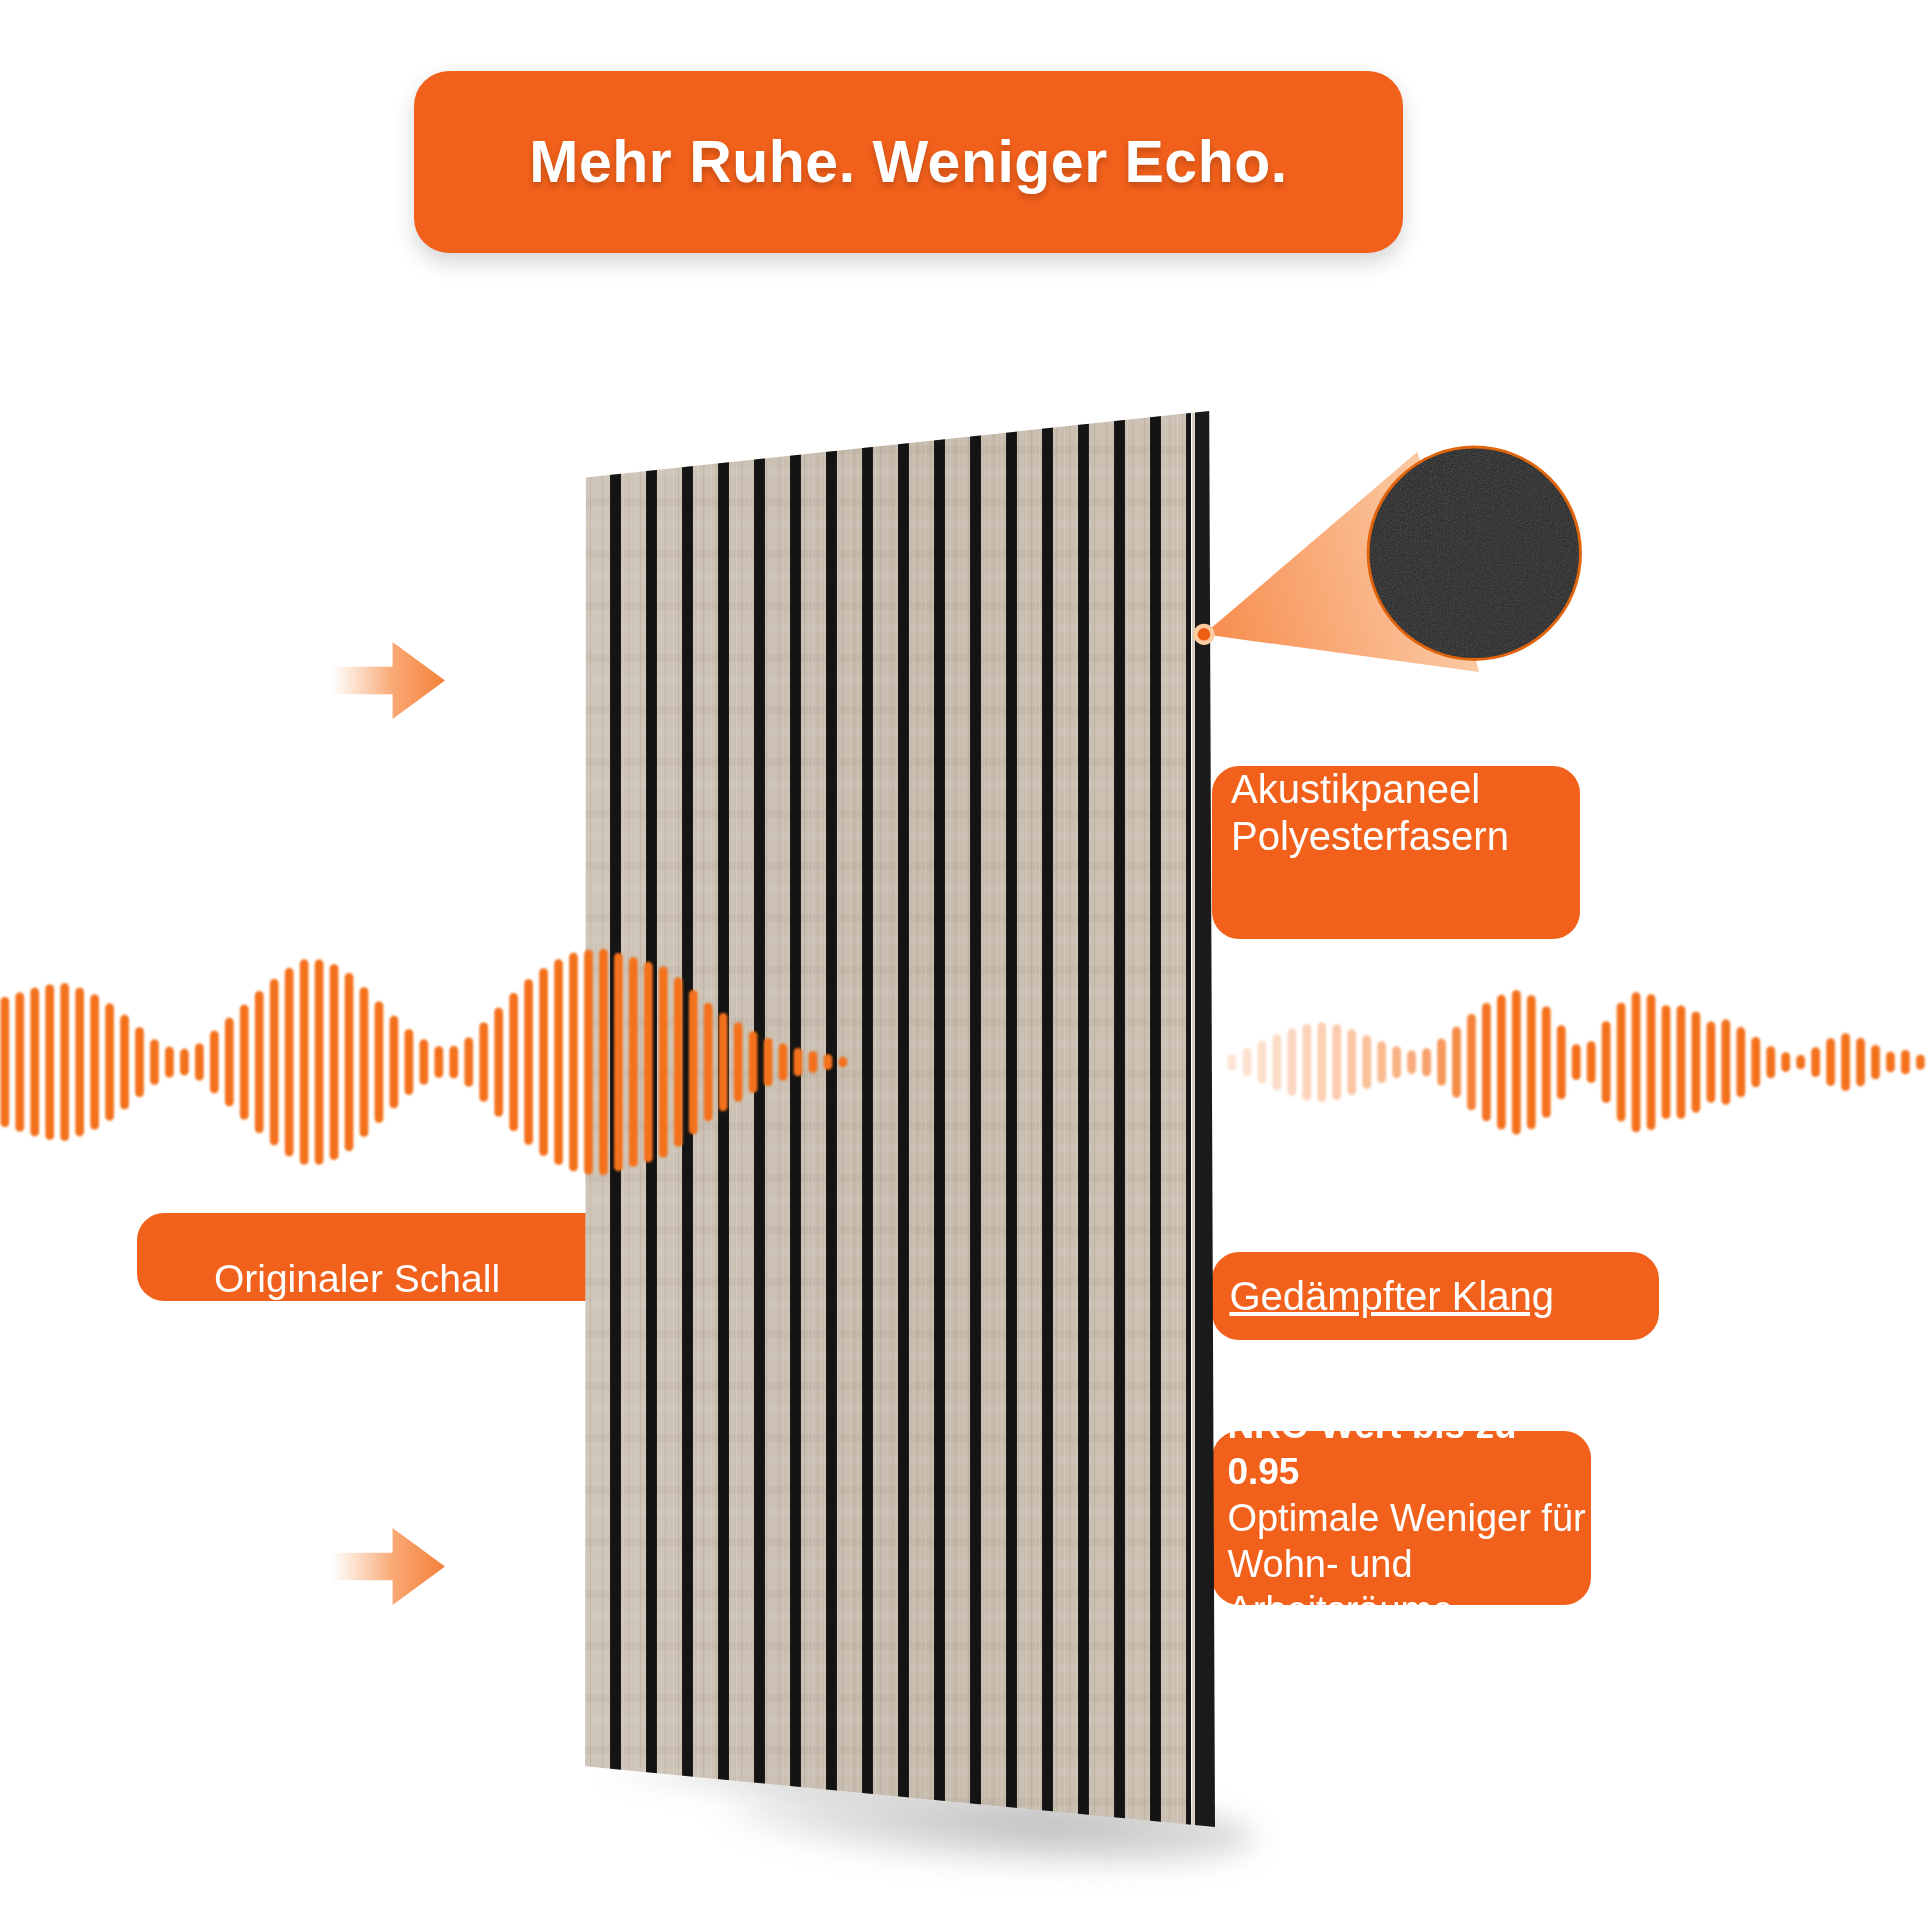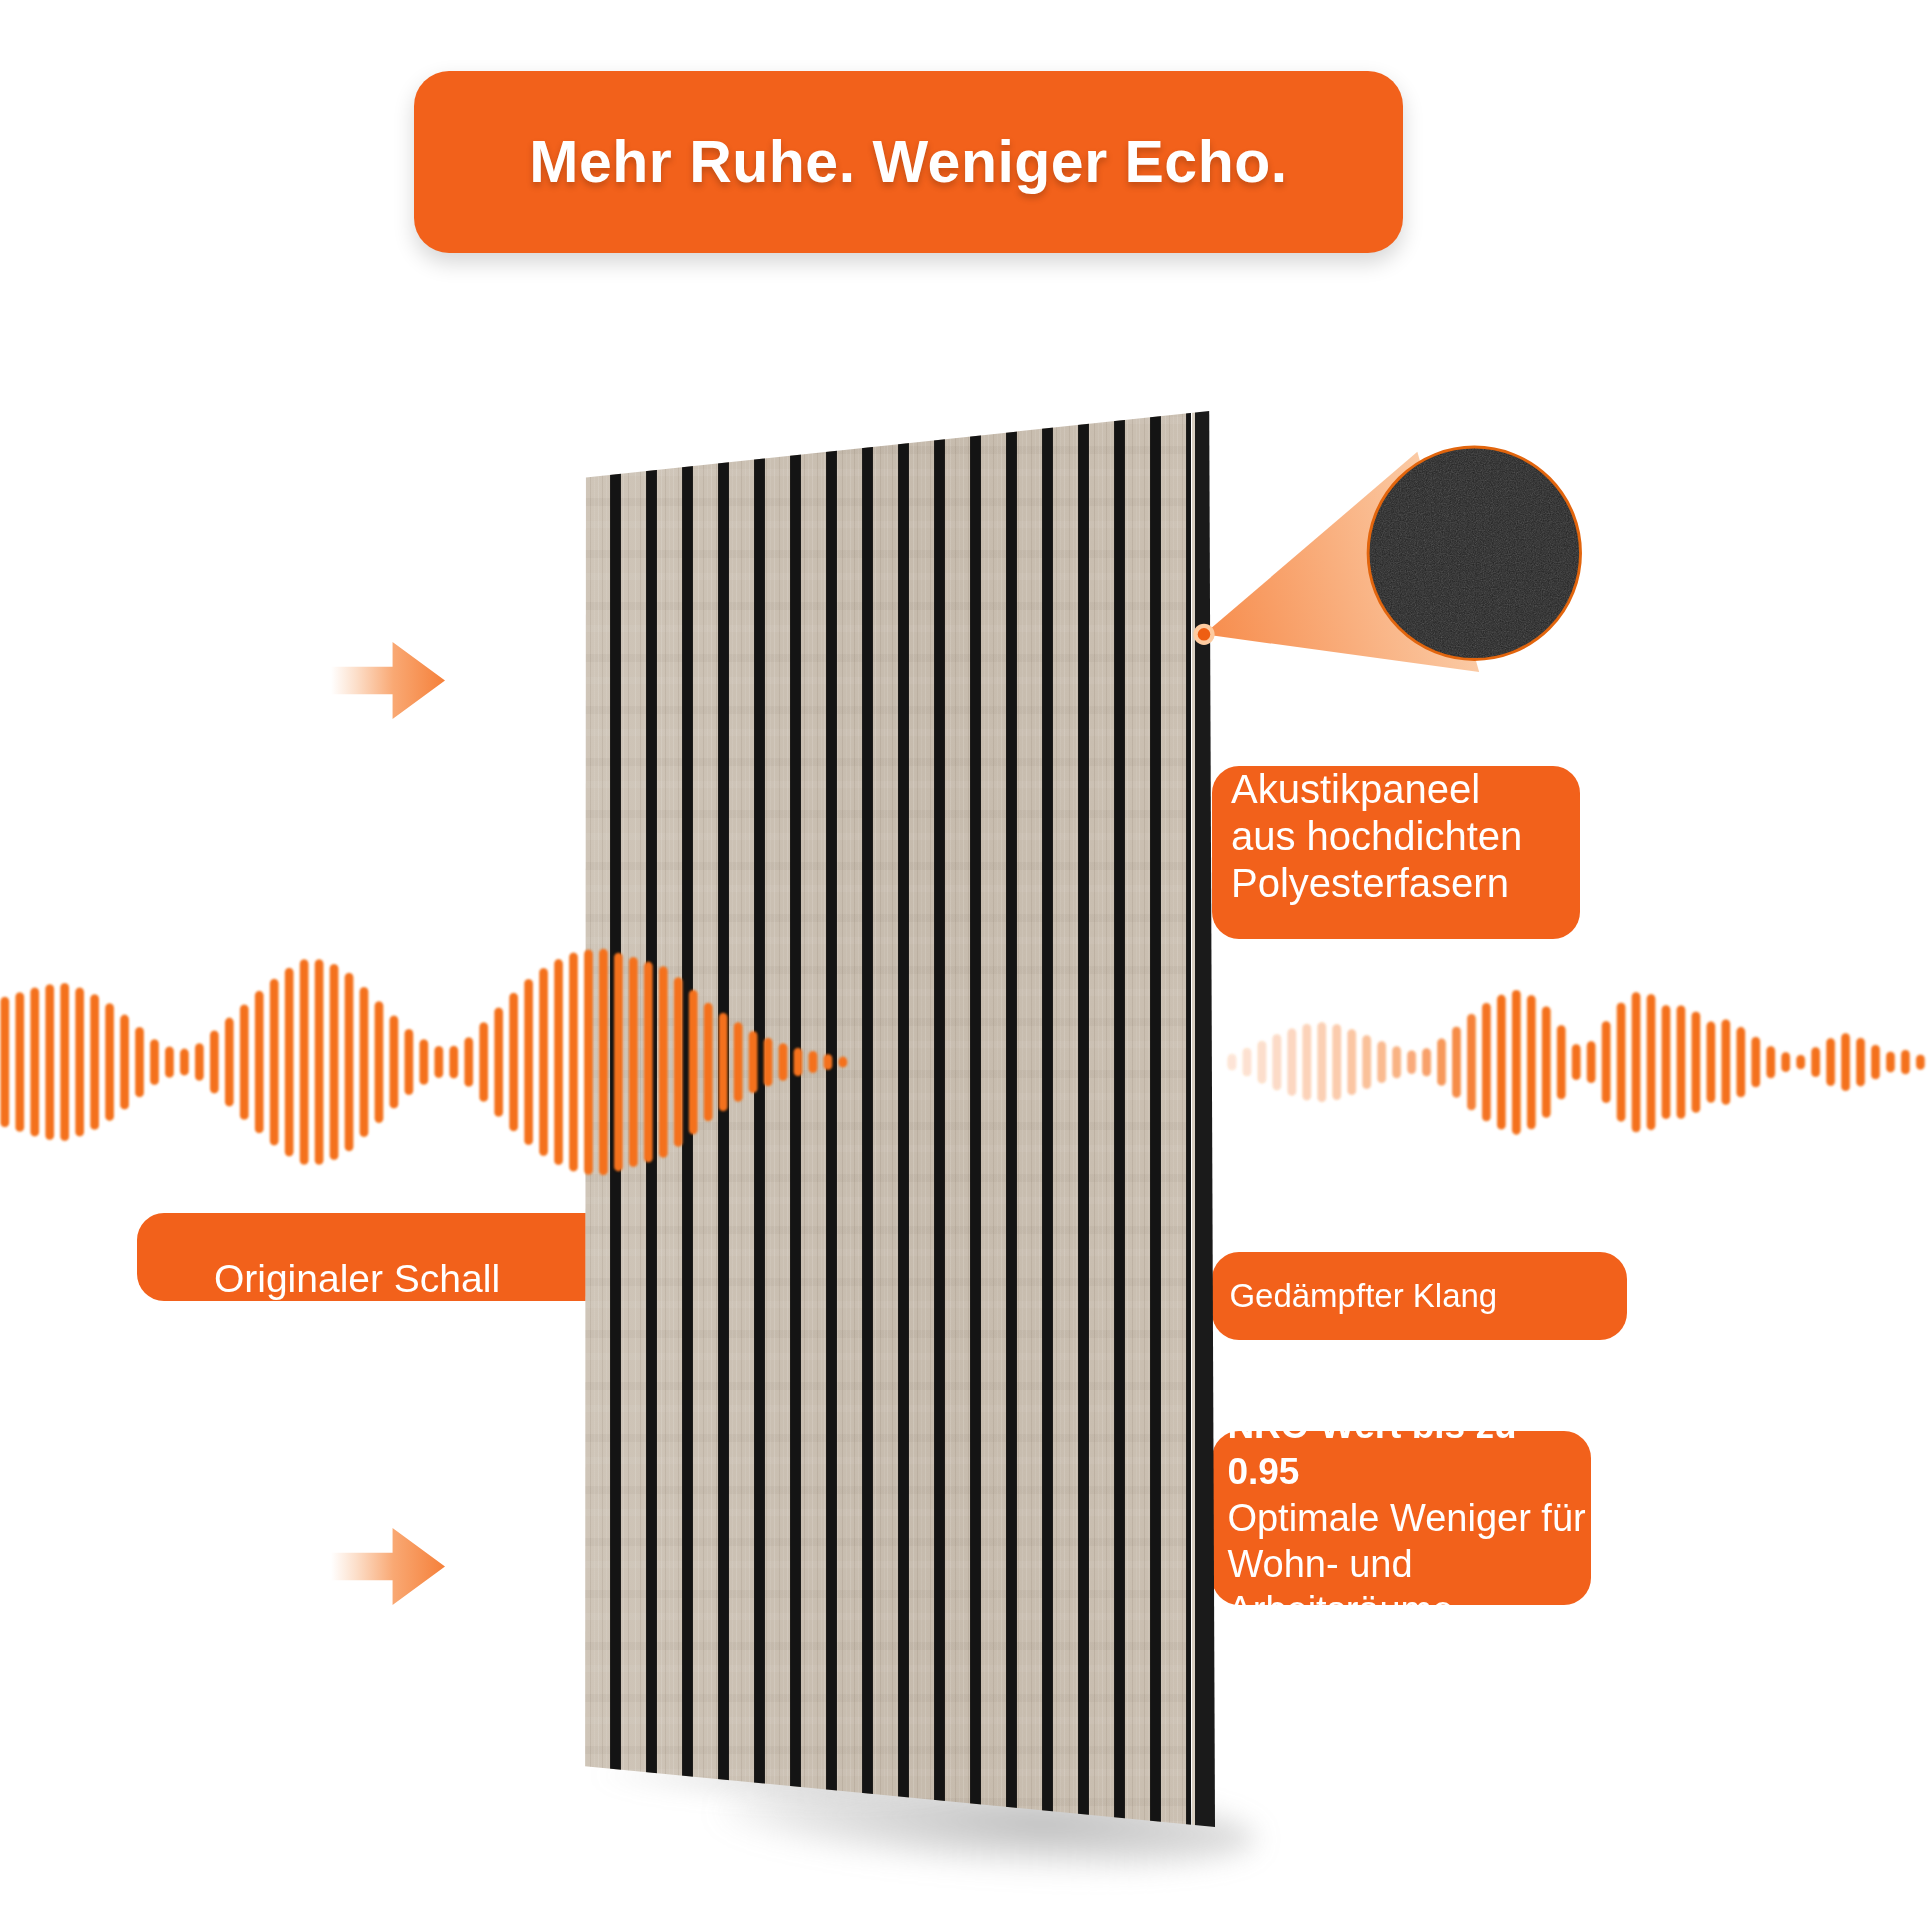--- a/index.html
+++ b/index.html
@@ -14,22 +14,22 @@
   .banner h1{margin:0;font-size:59px;font-weight:800;color:#ffffff;letter-spacing:0.5px;
              text-shadow:0 3.9px 6.8px rgba(70,25,0,.28);}
 
   
   .obox{background:#F2611B;color:#ffffff;border-radius:27px;z-index:1;}
   .box-material{left:1212px;top:766px;width:368px;height:173px;display:flex;flex-direction:column;
                 padding-left:19px;box-sizing:border-box;}
   .box-material .ln{font-size:40px;line-height:47px;font-weight:400;}
   .box-original{left:137px;top:1213px;width:475px;height:88px;display:flex;align-items:flex-end;
                 justify-content:center;box-sizing:border-box;padding-right:35px;font-size:39px;}
-  .box-damped{left:1212px;top:1252px;width:415px;height:88px;display:flex;align-items:center;
-              box-sizing:border-box;padding-left:17.4px;font-size:33px;}
+  .box-damped{left:1212px;top:1252px;width:447px;height:88px;display:flex;align-items:center;
+              box-sizing:border-box;padding-left:17.4px;font-size:40px;text-decoration:underline;}
   .box-nrc{left:1212px;top:1431px;width:379px;height:174px;display:flex;flex-direction:column;
            justify-content:center;box-sizing:border-box;padding-left:15.4px;}
   .box-nrc .hd{font-size:37px;font-weight:800;line-height:46px;}
   .box-nrc .ln{font-size:38px;font-weight:400;line-height:46px;}
 
   
   .panel{left:585px;top:409px;width:630px;height:1419px;z-index:2;
          clip-path:polygon(0.15% 4.83%, 99.08% 0.14%, 100% 99.93%, 0% 95.65%);}
   .wood{position:absolute;left:0;top:0;width:606px;height:100%;
     background-image:
@@ -62,21 +62,20 @@
 <div class="canvas">
 
   <div class="abs shadow1"></div>
   <div class="abs shadow2"></div>
 
   <div class="abs obox box-original">
     <span>Originaler Schall</span>
   </div>
   <div class="abs obox box-material">
     <span class="ln">Akustikpaneel</span>
-    <span class="ln">aus hochdichten</span>
     <span class="ln">Polyesterfasern</span>
   </div>
   <div class="abs obox box-damped">
     <span>Gedämpfter Klang</span>
   </div>
   <div class="abs obox box-nrc">
     <span class="hd">NRC-Wert bis zu 0.95</span>
     <span class="ln">Optimale Weniger für</span>
     <span class="ln">Wohn- und Arbeitsräume</span>
   </div>

